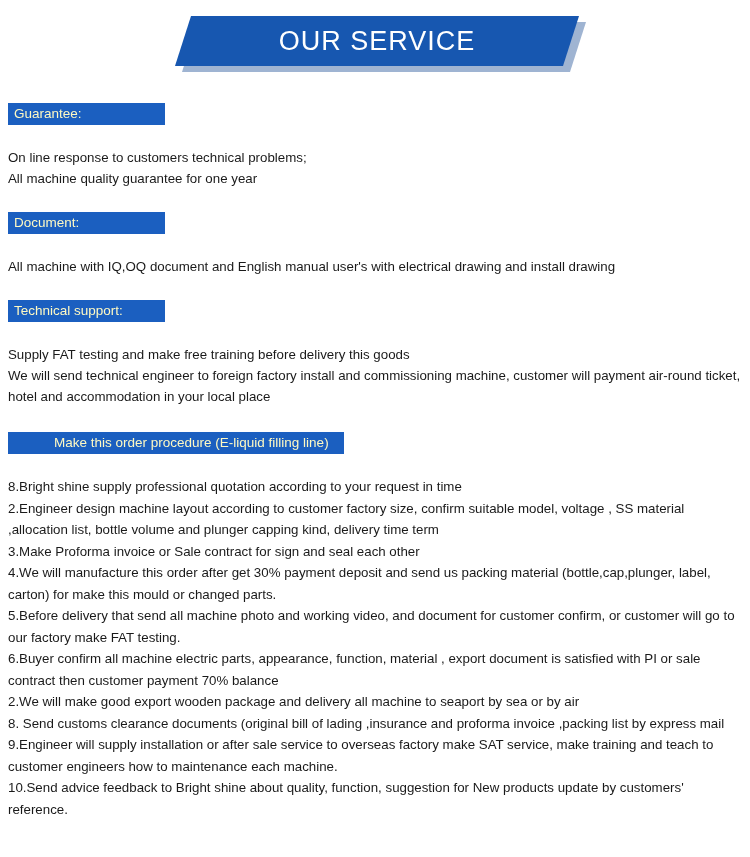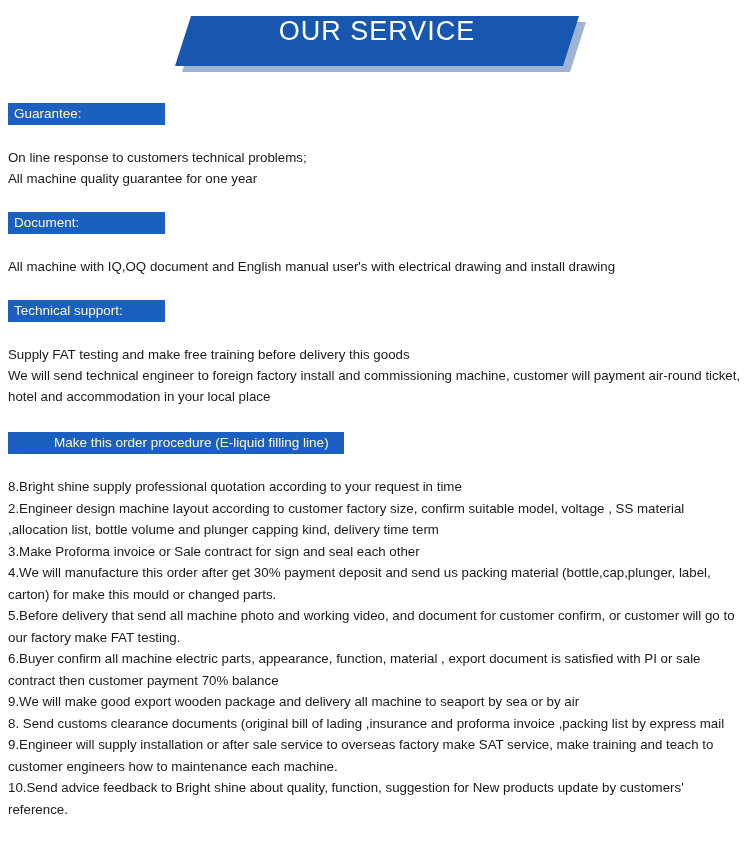--- a/index.html
+++ b/index.html
@@ -37,20 +37,21 @@
   }
   .banner-main {
     position: absolute;
     left: 175px;
     top: 16px;
     width: 404px;
     height: 50px;
     background: #1757b0;
     clip-path: polygon(16px 0, 404px 0, 388px 50px, 0 50px);
     display: flex;
+    align-items: center;
     justify-content: center;
   }
   .banner-title {
     color: #ffffff;
     font-size: 27px;
     letter-spacing: 1px;
     font-weight: normal;
     white-space: nowrap;
   }
 
@@ -137,21 +138,21 @@
     <div class="block-order">
       <div class="sec-head w4">Make this order procedure (E-liquid filling line)</div>
       <div class="spacer-22"></div>
       <div class="proc-list">
         <p>8.Bright shine supply professional quotation according to your request in time</p>
         <p>2.Engineer design machine layout according to customer factory size, confirm suitable model, voltage , SS material ,allocation list, bottle volume and plunger capping kind, delivery time term</p>
         <p>3.Make Proforma invoice or Sale contract for sign and seal each other</p>
         <p>4.We will manufacture this order after get 30% payment deposit and send us packing material (bottle,cap,plunger, label, carton) for make this mould or changed parts.</p>
         <p>5.Before delivery that send all machine photo and working video, and document for customer confirm, or customer will go to our factory make FAT testing.</p>
         <p>6.Buyer confirm all machine electric parts, appearance, function, material , export document is satisfied with PI or sale contract then customer payment 70% balance</p>
-        <p>9.We will make good export wooden package and delivery all machine to seaport by sea or by air</p>
+        <p>2.We will make good export wooden package and delivery all machine to seaport by sea or by air</p>
         <p>8. Send customs clearance documents (original bill of lading ,insurance and proforma invoice ,packing list by express mail</p>
         <p>9.Engineer will supply installation or after sale service to overseas factory make SAT service, make training and teach to customer engineers how to maintenance each machine.</p>
         <p>10.Send advice feedback to Bright shine about quality, function, suggestion for New products update by customers' reference.</p>
       </div>
     </div>
 
   </div>
 </div>
 
 </body></html>

